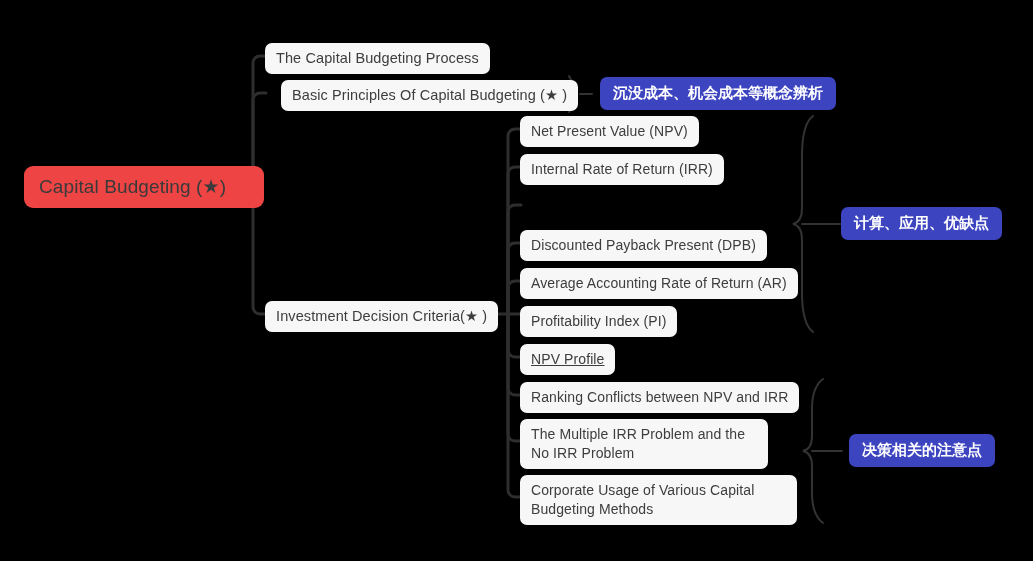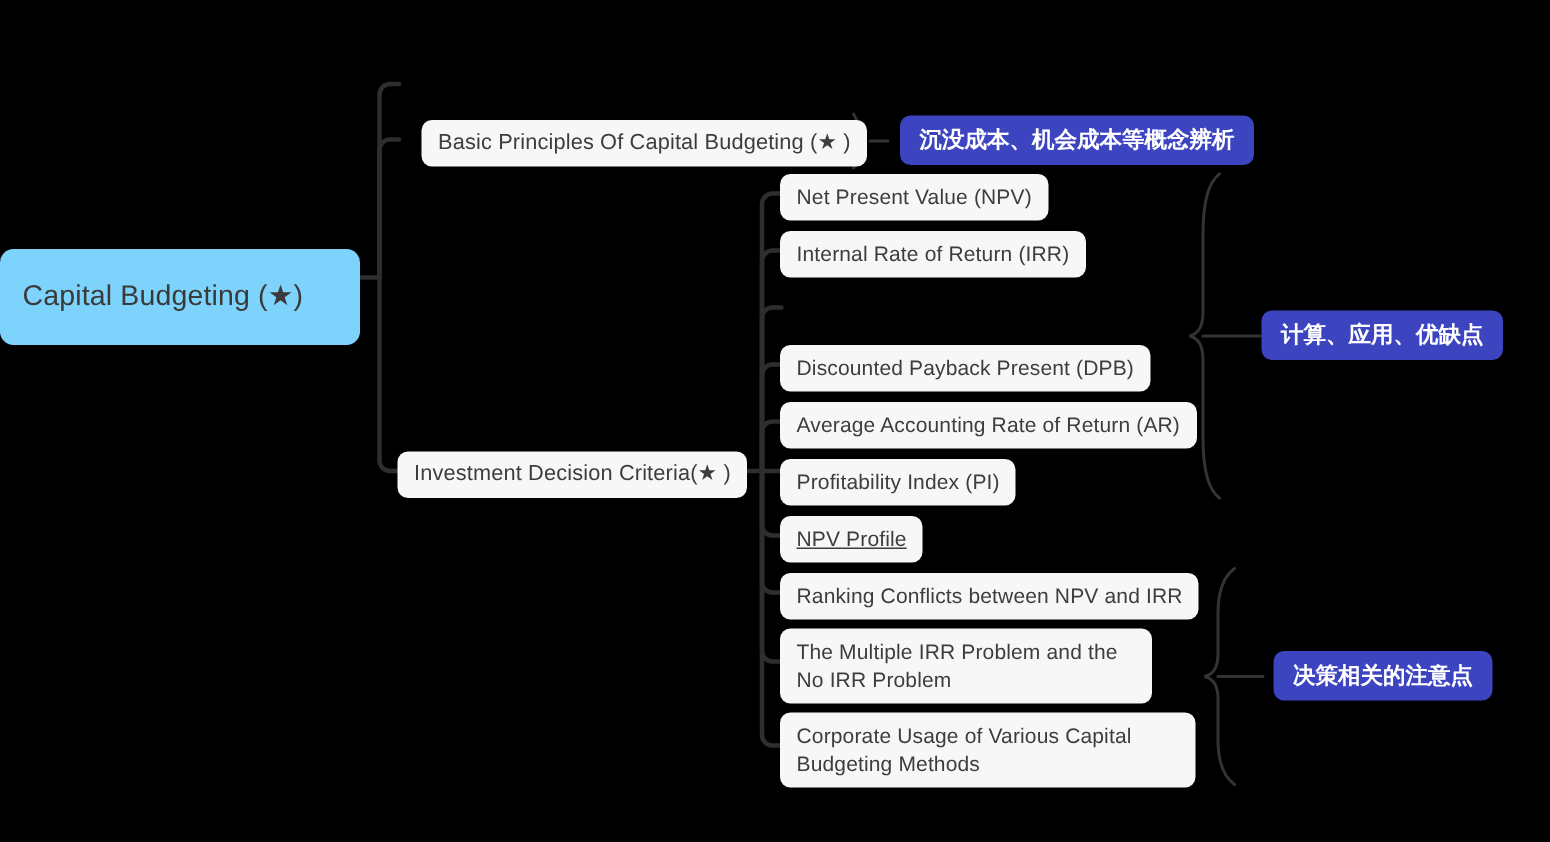--- a/index.html
+++ b/index.html
@@ -14,23 +14,23 @@
   .node{
     position:absolute;box-sizing:border-box;
     background:#f7f7f7;color:#3d3d3d;
     border-radius:7px;
     font-size:14px;line-height:19px;
     padding:6px 11px;
     white-space:pre-wrap;
     letter-spacing:.1px;
   }
   .node.root{
-    background:#7dd3fc;color:#3a3a3a;
+    background:#ef4444;color:#3a3a3a;
     font-size:19px;line-height:26px;
-    padding:19px 15px;border-radius:9px;
+    padding:8px 15px;border-radius:9px;margin-left:24px;
   }
   .node.l1{
     font-size:14.5px;
   }
   .tag{
     position:absolute;box-sizing:border-box;
     background:#3c44c0;color:#ffffff;
     border-radius:7px;
     font-size:15px;line-height:21px;
     font-weight:bold;
@@ -76,20 +76,21 @@
       <path d="M813,116 q-11,8 -11,40 V208 q0,14 -9,16 q9,2 9,16 v52 q0,32 11,40"></path>
       <path d="M802,224 H840"></path>
 
       <path d="M823,379 q-11,8 -11,30 V436 q0,13 -9,15 q9,2 9,15 v27 q0,22 11,30"></path>
       <path d="M812,451 H842"></path>
     </g>
   </svg>
 
   <div class="node root" style="left:0px;top:166px;width:240px;">Capital Budgeting (★)</div>
 
+  <div class="node l1" style="left:265px;top:43px;">The Capital Budgeting Process</div>
   <div class="node l1" style="left:265px;top:80px;margin-left:16px;">Basic Principles Of Capital Budgeting (★ )</div>
   <div class="node l1" style="left:265px;top:301px;">Investment Decision Criteria(★ )</div>
 
   <div class="node" style="left:520px;top:116px;">Net Present Value (NPV)</div>
   <div class="node" style="left:520px;top:154px;">Internal Rate of Return (IRR)</div>
   <div class="node" style="left:520px;top:230px;">Discounted Payback Present (DPB)</div>
   <div class="node" style="left:520px;top:268px;">Average Accounting Rate of Return (AR)</div>
   <div class="node" style="left:520px;top:306px;">Profitability Index (PI)</div>
   <div class="node" style="left:520px;top:344px;text-decoration:underline;">NPV Profile</div>
   <div class="node" style="left:520px;top:382px;">Ranking Conflicts between NPV and IRR</div>

